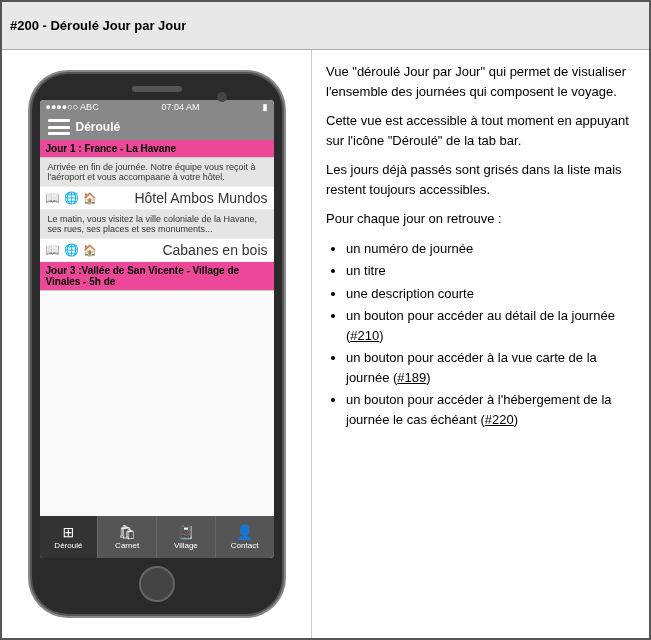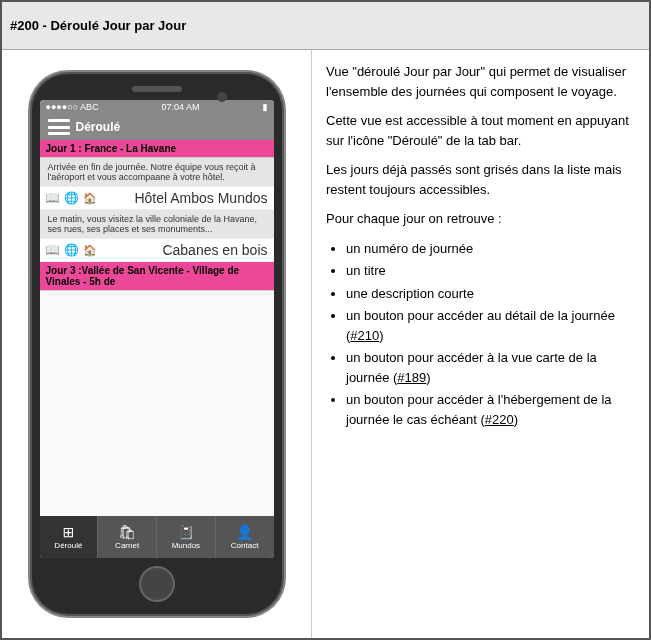--- a/index.html
+++ b/index.html
@@ -306,21 +306,21 @@
             <div class="tab-item active">
               <span class="tab-icon">⊞</span>
               <span>Déroulé</span>
             </div>
             <div class="tab-item">
               <span class="tab-icon">🛍</span>
               <span>Carnet</span>
             </div>
             <div class="tab-item">
               <span class="tab-icon">📓</span>
-              <span>Mundos</span>
+              <span>Village</span>
             </div>
             <div class="tab-item">
               <span class="tab-icon">👤</span>
               <span>Contact</span>
             </div>
           </div>
 
         </div>
 
         <div class="phone-home-btn"></div>

